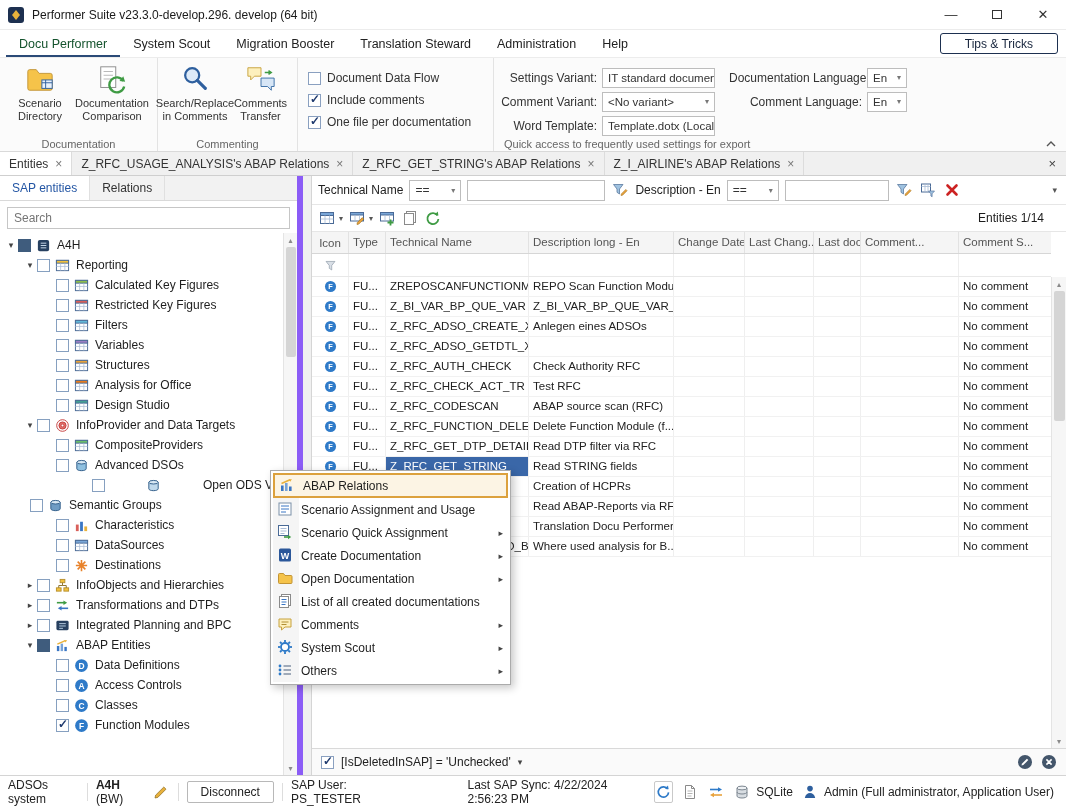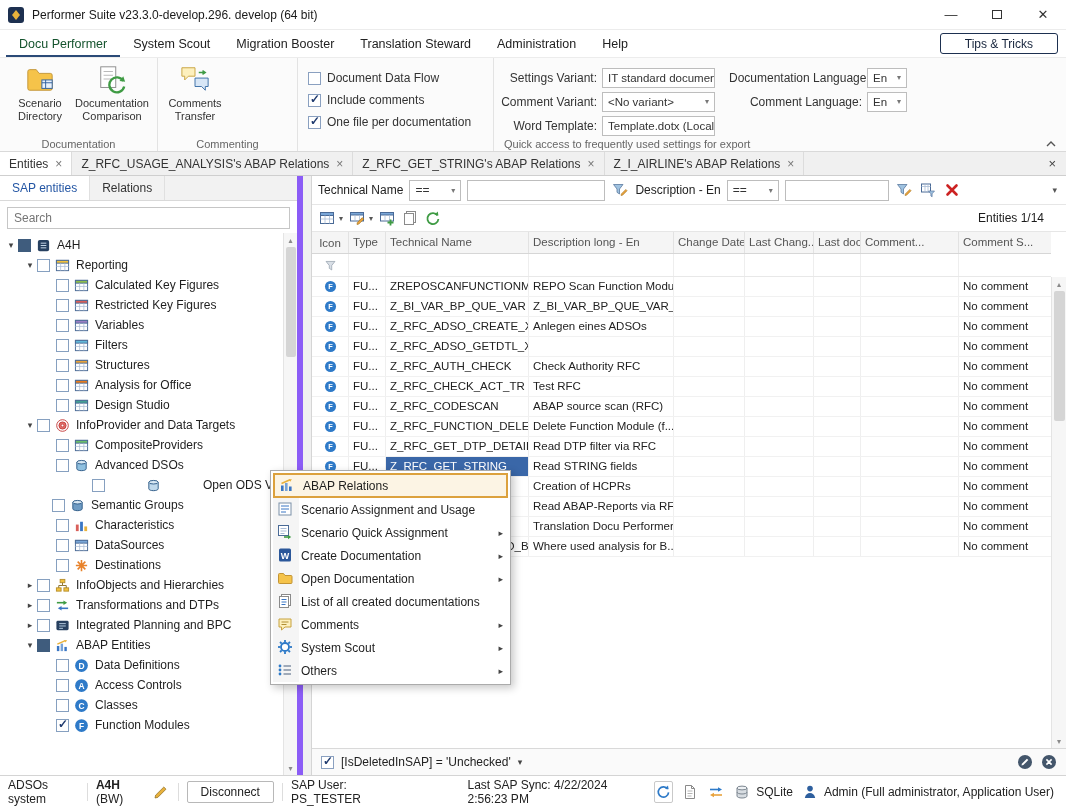--- a/index.html
+++ b/index.html
@@ -250,20 +250,29 @@
             </svg>
           </span>
           <span>Documentation Comparison</span>
         </div>
       </div>
     <div class="rgroup-label">Documentation</div>
   </div>
   <div class="rgroup g-com">
     <div class="big-btns">
 
+        <div class="big-btn">
+          <span class="bicon">
+            <svg viewBox="0 0 32 32">
+              <circle cx="13" cy="12" r="7.5" fill="#ddeaf8" stroke="#2e5f9e" stroke-width="2.4"></circle>
+              <line x1="18.5" y1="17.5" x2="27" y2="26" stroke="#2e5f9e" stroke-width="3.4" stroke-linecap="round"></line>
+            </svg>
+          </span>
+          <span>Search/Replace in Comments</span>
+        </div>
 
         <div class="big-btn">
           <span class="bicon">
             <svg viewBox="0 0 32 32">
               <path d="M2 4h14v9H9l-4 4v-4H2z" fill="#fdf0bd" stroke="#c7a23e"></path>
               <path d="M16 15h14v9h-3v4l-4-4h-7z" fill="#d7e6f6" stroke="#3a6ea5"></path>
               <path d="M20 9h6M24 7l3 2-3 2" stroke="#3f9b44" fill="none" stroke-width="1.5"></path>
             </svg>
           </span>
           <span>Comments Transfer</span>
@@ -452,42 +461,42 @@
           </span>
           <span class="tlabel">Restricted Key Figures</span>
         </div>
 
         <div class="trow" style="padding-left: 42px;">
           <span class="expander"></span>
           <span class="cb cb-unchecked"></span>
           <span class="ticon">
             <svg viewBox="0 0 16 16">
               <rect x="1.5" y="2.5" width="13" height="11" fill="#fff" stroke="#4a6a96"></rect>
+              <rect x="1.5" y="2.5" width="13" height="3" fill="#62b8d9" stroke="#4a6a96"></rect>
+              <line x1="1.5" y1="9" x2="14.5" y2="9" stroke="#a9bcd6" stroke-width="0.8"></line>
+              <line x1="6" y1="5.5" x2="6" y2="13.5" stroke="#a9bcd6" stroke-width="0.8"></line>
+              <line x1="10.5" y1="5.5" x2="10.5" y2="13.5" stroke="#a9bcd6" stroke-width="0.8"></line>
+            </svg>
+          </span>
+          <span class="tlabel">Filters</span>
+        </div>
+
+        <div class="trow" style="padding-left: 42px;">
+          <span class="expander"></span>
+          <span class="cb cb-unchecked"></span>
+          <span class="ticon">
+            <svg viewBox="0 0 16 16">
+              <rect x="1.5" y="2.5" width="13" height="11" fill="#fff" stroke="#4a6a96"></rect>
               <rect x="1.5" y="2.5" width="13" height="3" fill="#9a7fc4" stroke="#4a6a96"></rect>
               <line x1="1.5" y1="9" x2="14.5" y2="9" stroke="#a9bcd6" stroke-width="0.8"></line>
               <line x1="6" y1="5.5" x2="6" y2="13.5" stroke="#a9bcd6" stroke-width="0.8"></line>
               <line x1="10.5" y1="5.5" x2="10.5" y2="13.5" stroke="#a9bcd6" stroke-width="0.8"></line>
             </svg>
           </span>
           <span class="tlabel">Variables</span>
-        </div>
-
-        <div class="trow" style="padding-left: 42px;">
-          <span class="expander"></span>
-          <span class="cb cb-unchecked"></span>
-          <span class="ticon">
-            <svg viewBox="0 0 16 16">
-              <rect x="1.5" y="2.5" width="13" height="11" fill="#fff" stroke="#4a6a96"></rect>
-              <rect x="1.5" y="2.5" width="13" height="3" fill="#62b8d9" stroke="#4a6a96"></rect>
-              <line x1="1.5" y1="9" x2="14.5" y2="9" stroke="#a9bcd6" stroke-width="0.8"></line>
-              <line x1="6" y1="5.5" x2="6" y2="13.5" stroke="#a9bcd6" stroke-width="0.8"></line>
-              <line x1="10.5" y1="5.5" x2="10.5" y2="13.5" stroke="#a9bcd6" stroke-width="0.8"></line>
-            </svg>
-          </span>
-          <span class="tlabel">Filters</span>
         </div>
 
         <div class="trow" style="padding-left: 42px;">
           <span class="expander"></span>
           <span class="cb cb-unchecked"></span>
           <span class="ticon">
             <svg viewBox="0 0 16 16">
               <rect x="1.5" y="2.5" width="13" height="11" fill="#fff" stroke="#4a6a96"></rect>
               <rect x="1.5" y="2.5" width="13" height="3" fill="#e8a23c" stroke="#4a6a96"></rect>
               <line x1="1.5" y1="9" x2="14.5" y2="9" stroke="#a9bcd6" stroke-width="0.8"></line>
@@ -573,21 +582,21 @@
           <span class="cb cb-unchecked"></span>
           <span class="ticon">
             <svg viewBox="0 0 16 16">
               <path d="M3 4.5v7c0 1.2 2.2 2 5 2s5-.8 5-2v-7" fill="#c0d9ec" stroke="#2c5a86"></path>
               <ellipse cx="8" cy="4.5" rx="5" ry="1.9" fill="#d8e8f4" stroke="#2c5a86"></ellipse>
             </svg>
           </span>
           <span class="tlabel">Open ODS Views</span>
         </div>
 
-        <div class="trow" style="padding-left: 38px;">
+        <div class="trow" style="padding-left: 16px;">
           <span class="expander"></span>
           <span class="cb cb-unchecked"></span>
           <span class="ticon">
             <svg viewBox="0 0 16 16">
               <path d="M3 4.5v7c0 1.2 2.2 2 5 2s5-.8 5-2v-7" fill="#6f9cc4" stroke="#2c5a86"></path>
               <ellipse cx="8" cy="4.5" rx="5" ry="1.9" fill="#d8e8f4" stroke="#2c5a86"></ellipse>
             </svg>
           </span>
           <span class="tlabel">Semantic Groups</span>
         </div>

